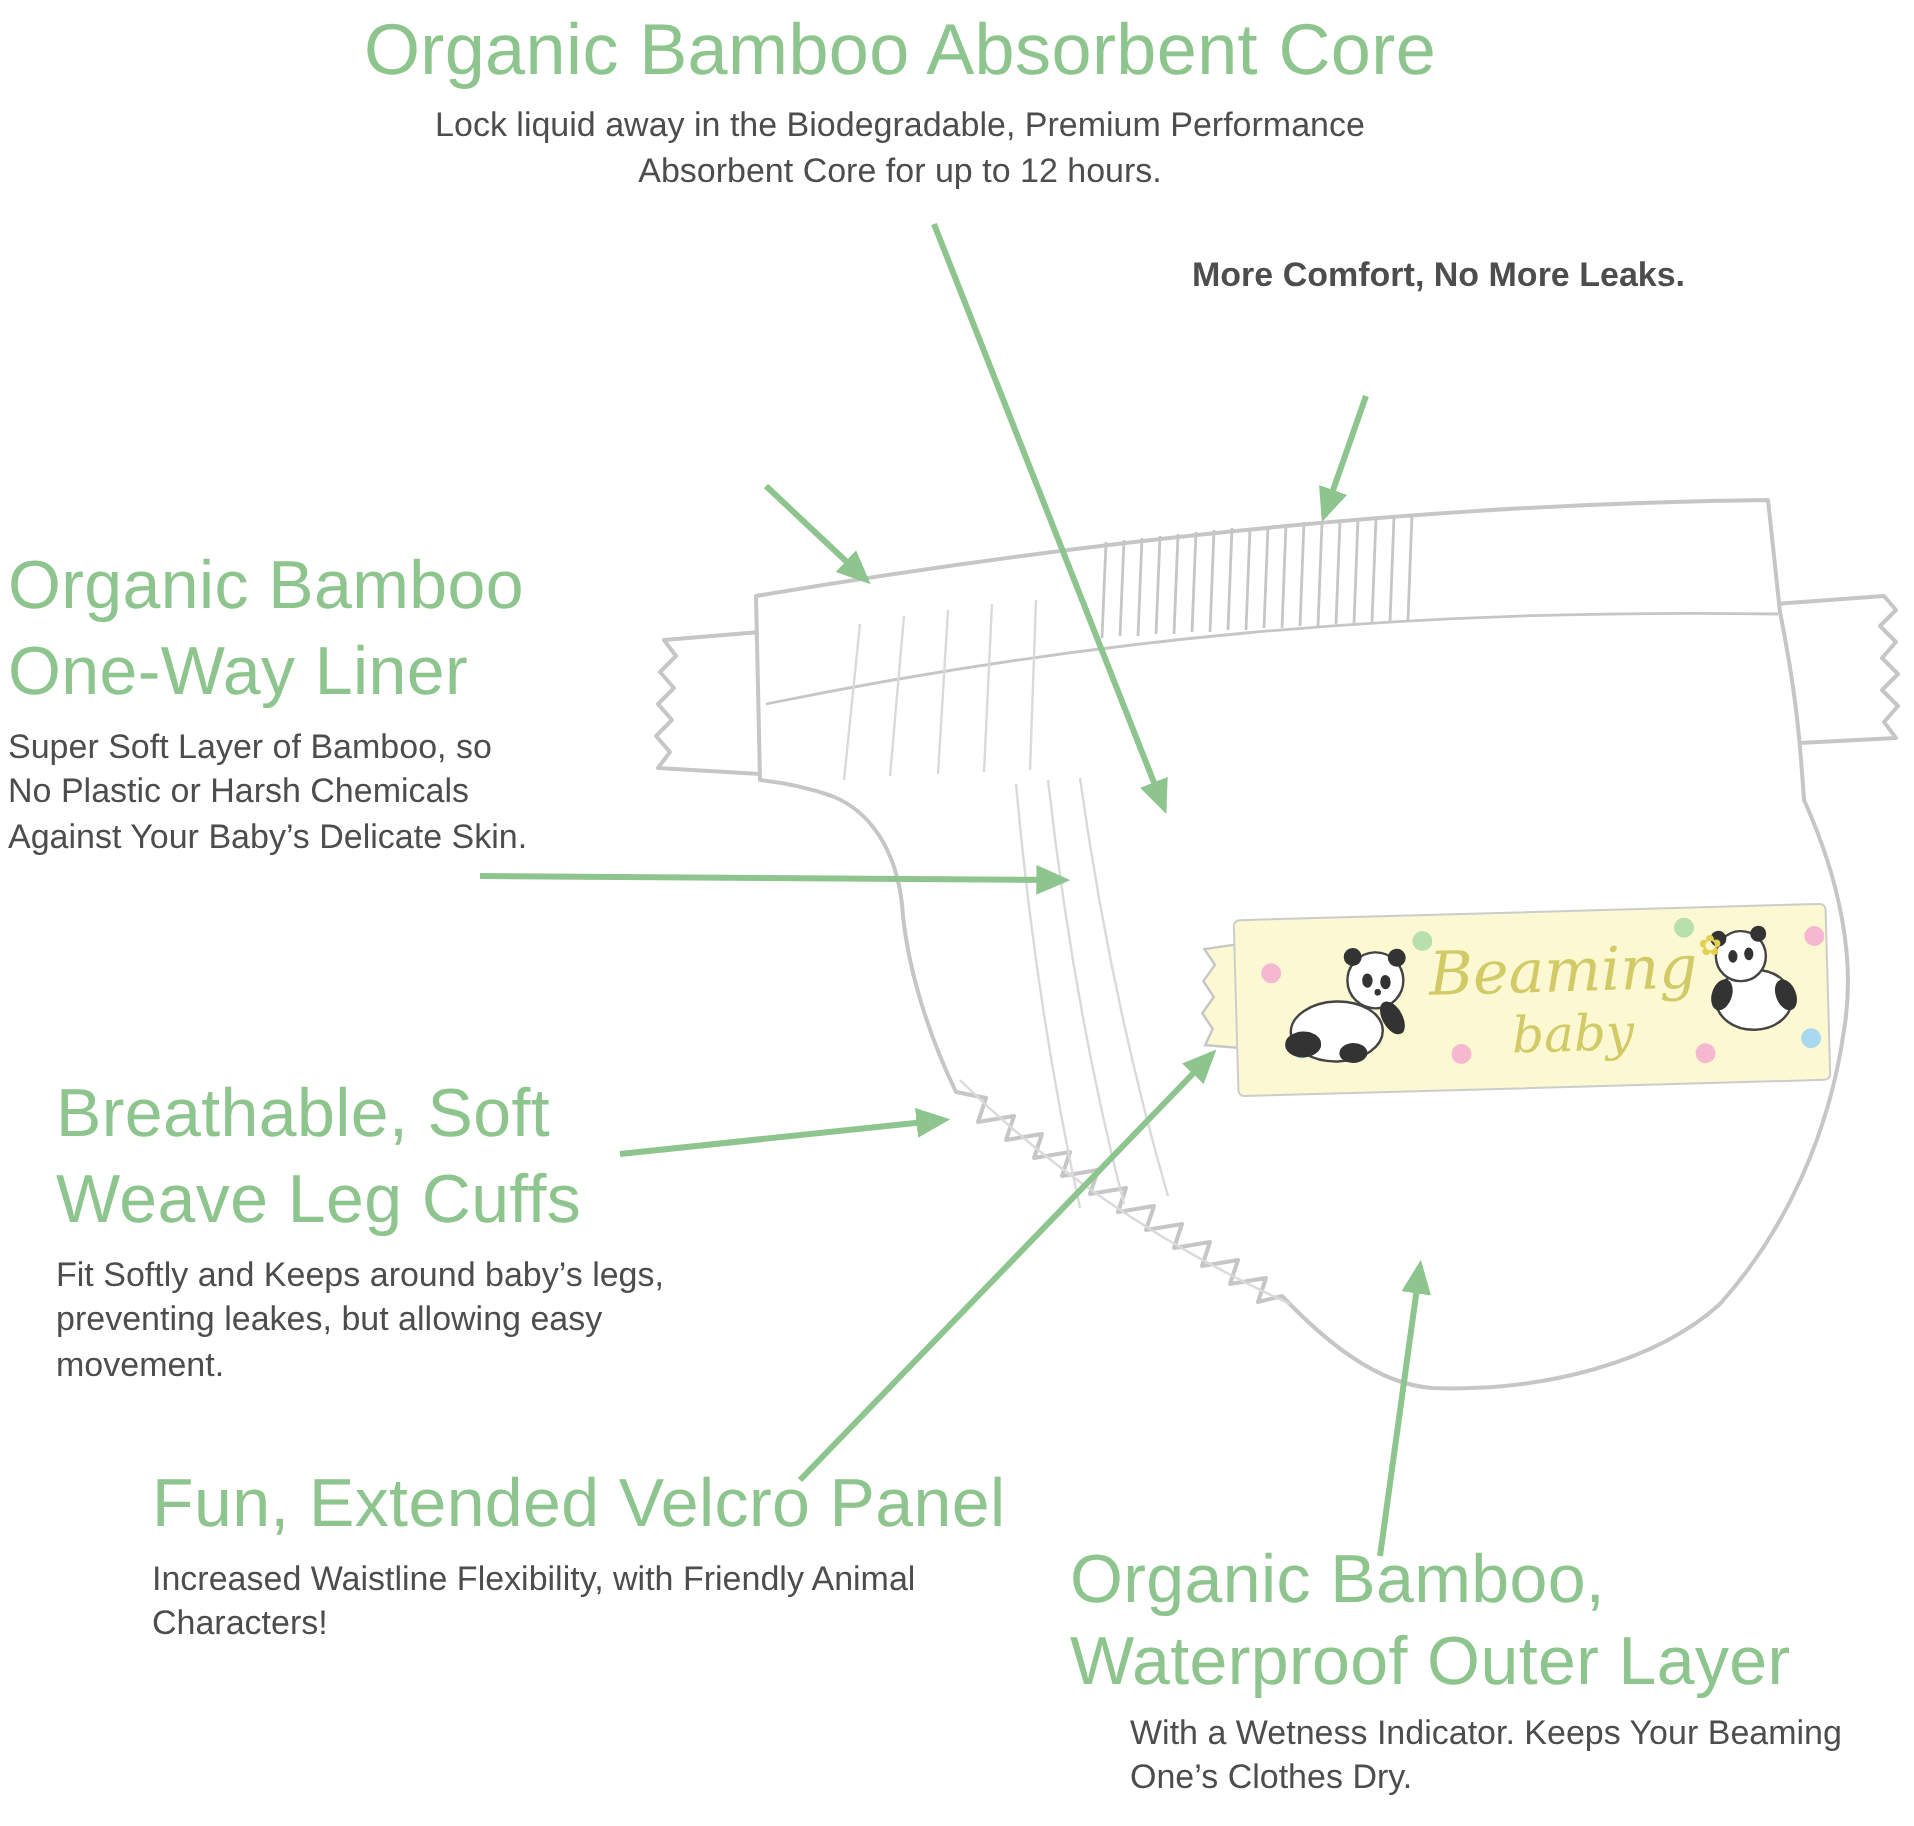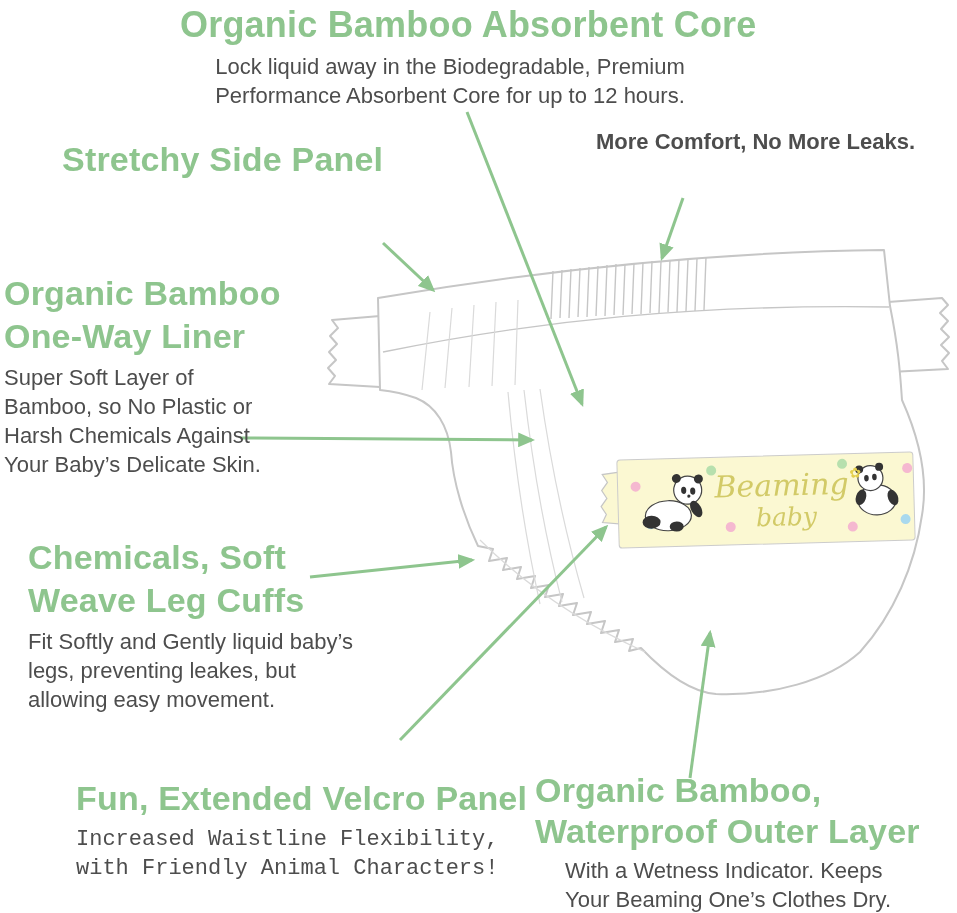--- a/index.html
+++ b/index.html
@@ -19,48 +19,48 @@
   .label-rect    { fill:var(--label-bg); stroke:var(--label-border); stroke-width:1; }
   .label-tab     { fill:var(--label-bg); stroke:var(--outline); stroke-width:1.2; }
   .brand-script  { fill:var(--label-text); font-family:"DejaVu Serif", serif; font-style:italic; }
   .arrow-line    { stroke:var(--arrow); stroke-width:3; fill:none; }
   .arrow-head    { fill:var(--arrow); }
 
   
   .callout { position:absolute; }
   .callout h2 {
     color:var(--heading);
-    font-weight:700;
+    font-weight:400;
     font-size:34px;
     line-height:1.26;
     margin:0 0 5px 0;
     letter-spacing:0.2px;
   }
   .callout p {
     color:var(--body-text);
-    font-size:22px;
+    font-size:17px;
     line-height:1.32;
     margin:0;
   }
   .nowrap h2 { white-space:nowrap; }
 
   .c-core   { left:180px; top:2px;   width:540px; text-align:center; }
   .c-core h2 { font-size:36px; }
   .c-side   { left:62px;  top:138px; }
   .c-side p  { max-width:300px; }
   .c-back   { left:596px; top:127px; }
   .c-back p  { max-width:345px;font-weight:bold; }
   .c-liner  { left:4px;   top:272px; }
   .c-liner h2 { max-width:295px; }
   .c-liner p  { max-width:262px; }
   .c-cuffs  { left:28px;  top:536px; }
   .c-cuffs h2 { max-width:325px; }
   .c-cuffs p  { max-width:348px; }
-  .c-velcro { left:76px;  top:777px; }
-  .c-velcro p { max-width:455px;font-family:Liberation Mono, monospace; }
+  .c-velcro { left:76px;  top:731px; }
+  .c-velcro p { max-width:455px; }
   .c-outer  { left:535px; top:770px; width:420px; }
   .c-outer h2 { line-height:1.22; margin-bottom:3px; }
   .c-outer p  { max-width:360px; margin:0 auto; }
 </style>
 </head>
 <body>
 
 <div class="canvas">
 
   <svg class="layer" viewBox="0 0 957 913" aria-hidden="true">
@@ -159,35 +159,34 @@
       <line class="arrow-line" marker-end="url(#ah)" x1="690" y1="778" x2="710" y2="633"></line>
     </g>
   </svg>
 
   <div class="callout c-core nowrap">
     <h2>Organic Bamboo Absorbent Core</h2>
     <p>Lock liquid away in the Biodegradable, Premium Performance Absorbent Core for up to 12 hours.</p>
   </div>
 
   <div class="callout c-side nowrap">
-    <h2>Stretchy Side Panel</h2>
   </div>
 
   <div class="callout c-back nowrap">
     <p>More Comfort, No More Leaks.</p>
   </div>
 
   <div class="callout c-liner">
     <h2>Organic Bamboo One-Way Liner</h2>
     <p>Super Soft Layer of Bamboo, so No Plastic or Harsh Chemicals Against Your Baby’s Delicate Skin.</p>
   </div>
 
   <div class="callout c-cuffs">
-    <h2>Chemicals, Soft Weave Leg Cuffs</h2>
-    <p>Fit Softly and Gently liquid baby’s legs, preventing leakes, but allowing easy movement.</p>
+    <h2>Breathable, Soft Weave Leg Cuffs</h2>
+    <p>Fit Softly and Keeps around baby’s legs, preventing leakes, but allowing easy movement.</p>
   </div>
 
   <div class="callout c-velcro nowrap">
     <h2>Fun, Extended Velcro Panel</h2>
     <p>Increased Waistline Flexibility, with Friendly Animal Characters!</p>
   </div>
 
   <div class="callout c-outer">
     <h2>Organic Bamboo, Waterproof Outer Layer</h2>
     <p>With a Wetness Indicator. Keeps Your Beaming One’s Clothes Dry.</p>

